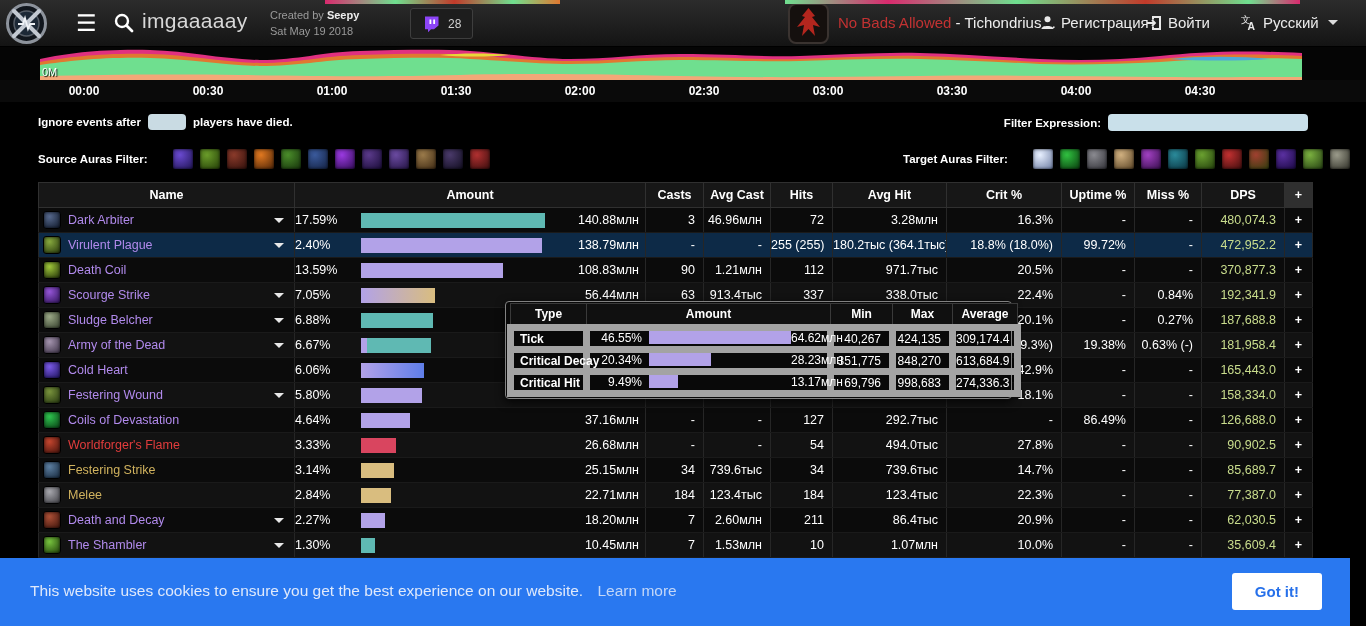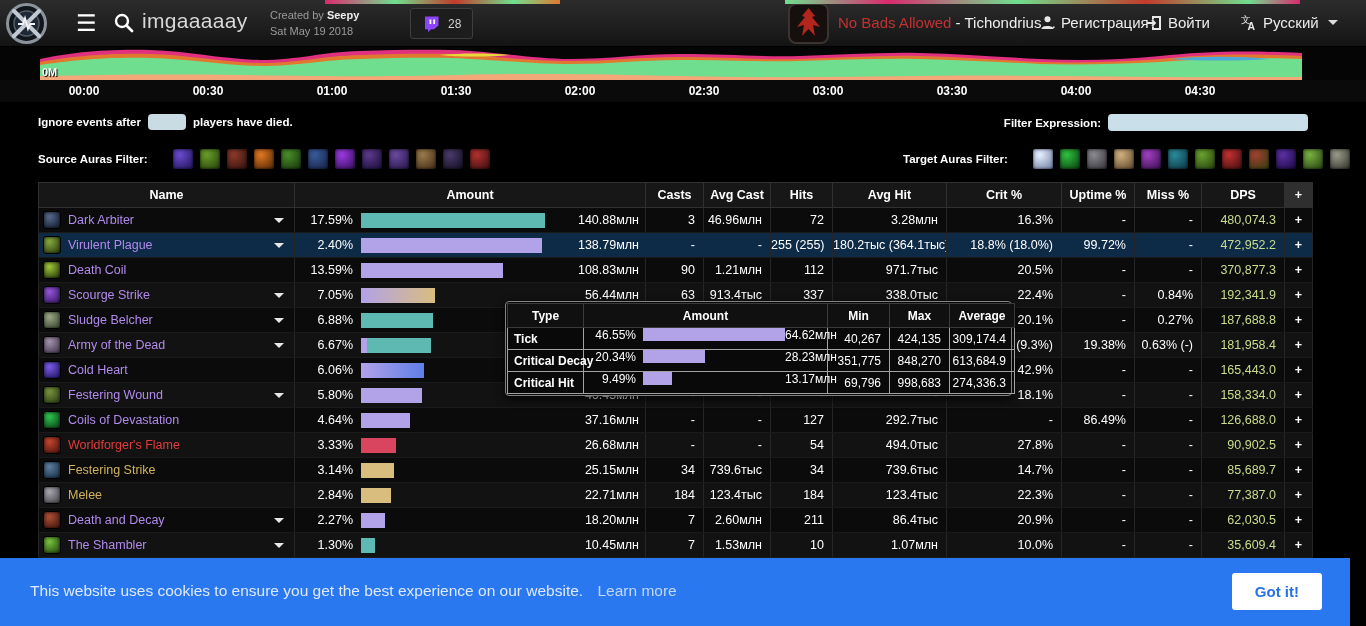--- a/index.html
+++ b/index.html
@@ -28,21 +28,21 @@
   .caret-down{width:0;height:0;border-left:5px solid transparent;border-right:5px solid transparent;
     border-top:5px solid #ddd;display:inline-block;margin-left:3px}
   .topstrip{position:absolute;top:0;height:4px;z-index:6}
   .strip1{left:325px;width:235px;background:linear-gradient(90deg,#d92a6e,#6fdf8f 30%,#c23a2a 55%,#6fdf8f 80%,#e07830)}
   .strip2{left:785px;width:515px;background:linear-gradient(90deg,#6fdf8f,#d92a6e 20%,#6fdf8f 45%,#c23a2a 70%,#6fdf8f 90%,#d92a6e)}
 
   
   .graphpanel{position:absolute;top:47px;left:0;width:1366px;height:55px;background:#050505;
     border-bottom:1px solid #1d4656}
   .plot{position:absolute;left:40px;top:0;width:1262px;height:33px}
-  .ymin{position:absolute;left:42px;top:19px;font-size:11px;font-weight:bold;color:#fff;
+  .ymin{position:absolute;left:42px;top:19px;font-size:11px;font-weight:normal;color:#fff;
     text-shadow:1px 1px 1px #000;z-index:3}
   .axis{position:absolute;left:0;top:33px;width:1366px;height:22px;background:#0a0a0a}
   .tick{position:absolute;top:4px;transform:translateX(-50%);font-size:12px;font-weight:bold;color:#fff}
 
   
   .ignorerow{position:absolute;left:38px;top:114px;display:flex;align-items:center;gap:7px;
     font-size:11.5px;font-weight:bold;color:#fff}
   .smallinput{width:38px;height:16px;background:#c9dbe3;border:none;border-radius:4px}
   .filterexpr{position:absolute;right:58px;top:114px;display:flex;align-items:center;gap:7px;
     font-size:11.5px;font-weight:bold;color:#fff}
@@ -66,35 +66,35 @@
   .datatable tr.hl td{background:#0d2a47}
   .c-name{padding-left:4px}
   .namewrap{display:flex;align-items:center;gap:7px}
   .spellicon{width:18px;height:18px;border-radius:3px;border:1px solid #000;flex:0 0 18px;
     box-shadow:inset 0 0 3px rgba(0,0,0,.7)}
   .spellname{font-size:12.5px;cursor:pointer}
   .ddcaret{margin-left:auto;margin-right:10px;width:0;height:0;border-left:5px solid transparent;
     border-right:5px solid transparent;border-top:5px solid #e8e8e8;cursor:pointer}
   .c-amount{padding:0 6px 0 0}
   .amtwrap{display:flex;align-items:center;height:100%}
-  .pct{width:58px;text-align:right;flex:0 0 58px}
+  .pct{width:58px;flex:0 0 58px}
   .barbox{width:184px;flex:0 0 184px;margin-left:8px;height:15px;position:relative}
   .bar{position:absolute;left:0;top:0;height:15px}
   .amt{flex:1;text-align:right}
   td.num{text-align:right;padding-right:8px}
   td.dps{text-align:right;padding-right:8px;color:#c9dd8d}
   td.plus{text-align:center;font-weight:bold;cursor:pointer}
 
   
   .tooltip{position:absolute;left:505px;top:301px;width:507px;background:#090909;
     border:1px solid #828282;border-radius:4px;z-index:15;box-shadow:0 3px 10px rgba(0,0,0,.8);padding:1px}
   .tooltip table{width:100%;border-collapse:collapse;table-layout:fixed}
   .tooltip th{height:24px;font-size:12px;font-weight:bold;color:#fff;border:1px solid #3a3a3a;
     text-align:center;background:#101010}
-  .tooltip td{height:22px;font-size:12px;color:#fff;border:1px solid #a3a3a3;white-space:nowrap}
+  .tooltip td{height:22px;font-size:12px;color:#fff;border:7px solid #a3a3a3;white-space:nowrap}
   .tt-type{font-weight:bold;padding-left:6px}
   .ttamtwrap{display:flex;align-items:flex-start;height:100%}
   .ttpct{width:52px;flex:0 0 52px;text-align:right}
   .ttbarbox{width:142px;flex:0 0 142px;margin-left:7px;height:13px;position:relative}
   .ttbar{position:absolute;left:0;top:0;height:13px;background:#b2a2e8}
   .ttamt{flex:1;text-align:right;padding-right:6px}
 
   
   .cookiebar{position:absolute;left:0;top:558px;width:1350px;height:68px;background:#2978f0;z-index:20}
   .cookiemsg{position:absolute;left:30px;top:24px;font-size:15.5px;color:#dfe9fb}

